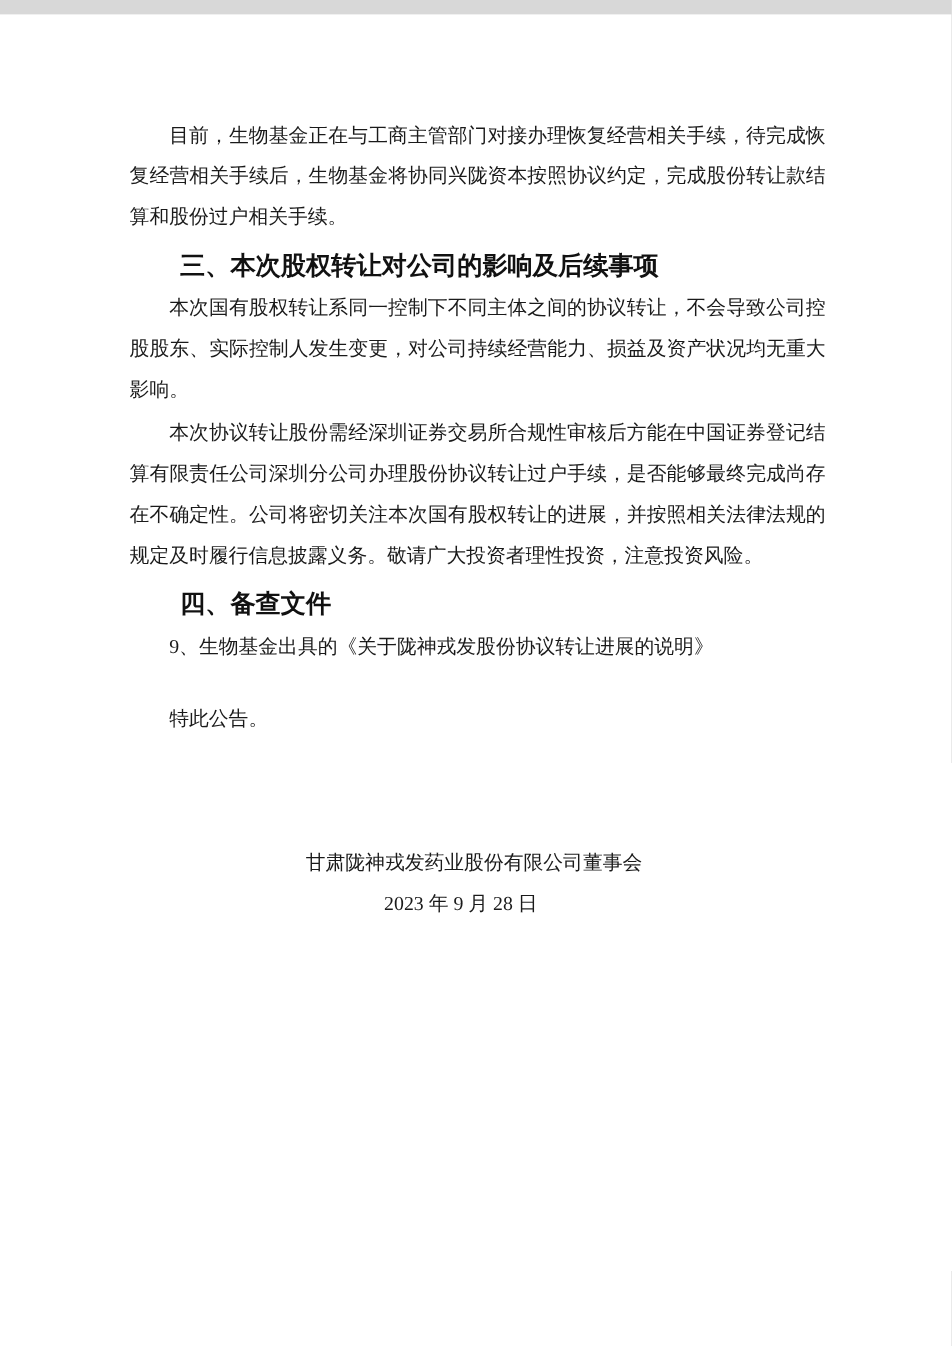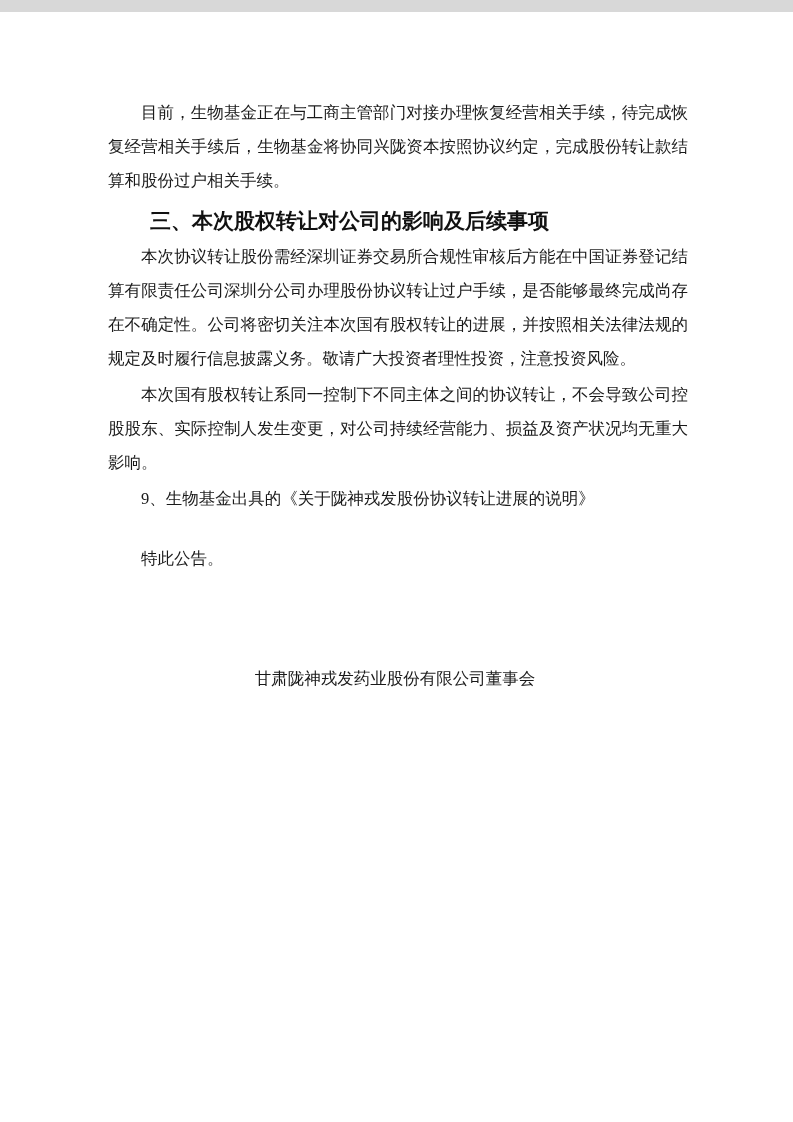--- a/index.html
+++ b/index.html
@@ -64,29 +64,31 @@
 </head>
 <body>
 
 <div class="page">
   <div class="content">
 
     <p class="indent">目前，生物基金正在与工商主管部门对接办理恢复经营相关手续，待完成恢复经营相关手续后，生物基金将协同兴陇资本按照协议约定，完成股份转让款结算和股份过户相关手续。</p>
 
     <p class="heading">三、本次股权转让对公司的影响及后续事项</p>
 
+    <p class="indent para">本次国有股权转让系同一控制下不同主体之间的协议转让，不会导致公司控股股东、实际控制人发生变更，对公司持续经营能力、损益及资产状况均无重大影响。</p>
+
     <p class="indent para">本次协议转让股份需经深圳证券交易所合规性审核后方能在中国证券登记结算有限责任公司深圳分公司办理股份协议转让过户手续，是否能够最终完成尚存在不确定性。公司将密切关注本次国有股权转让的进展，并按照相关法律法规的规定及时履行信息披露义务。敬请广大投资者理性投资，注意投资风险。</p>
 
-    <p class="indent para">本次国有股权转让系同一控制下不同主体之间的协议转让，不会导致公司控股股东、实际控制人发生变更，对公司持续经营能力、损益及资产状况均无重大影响。</p>
-
+    <p class="heading">四、备查文件</p>
 
     <p class="indent para">9、生物基金出具的《关于陇神戎发股份协议转让进展的说明》</p>
 
     <div class="spacer-md"></div>
 
     <p class="indent">特此公告。</p>
 
     <div class="sign-block">
       <p>甘肃陇神戎发药业股份有限公司董事会</p>
+      <p class="sign-date">2023 年 9 月 28 日</p>
     </div>
 
   </div>
 </div>
 
 </body></html>

